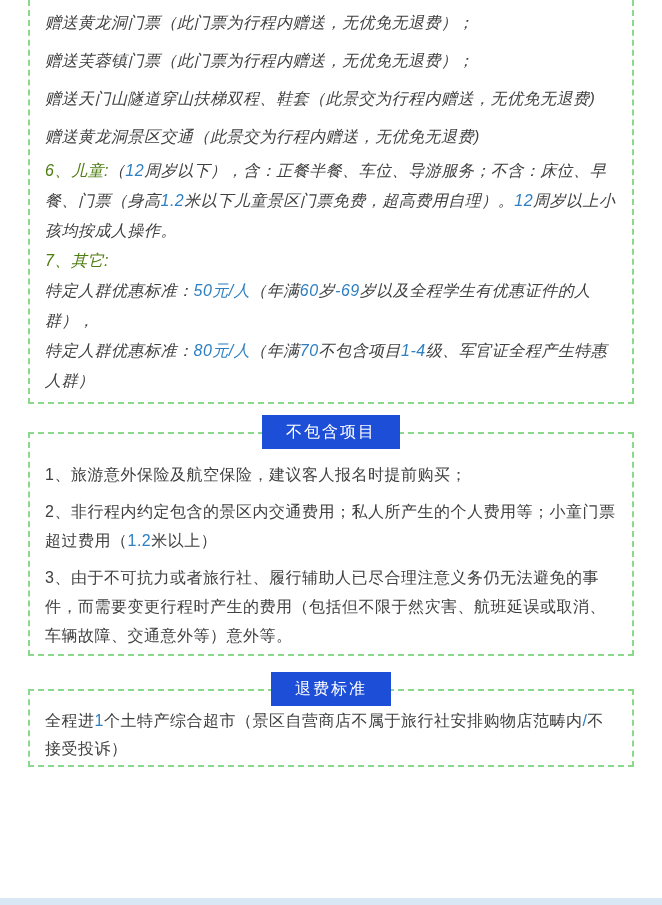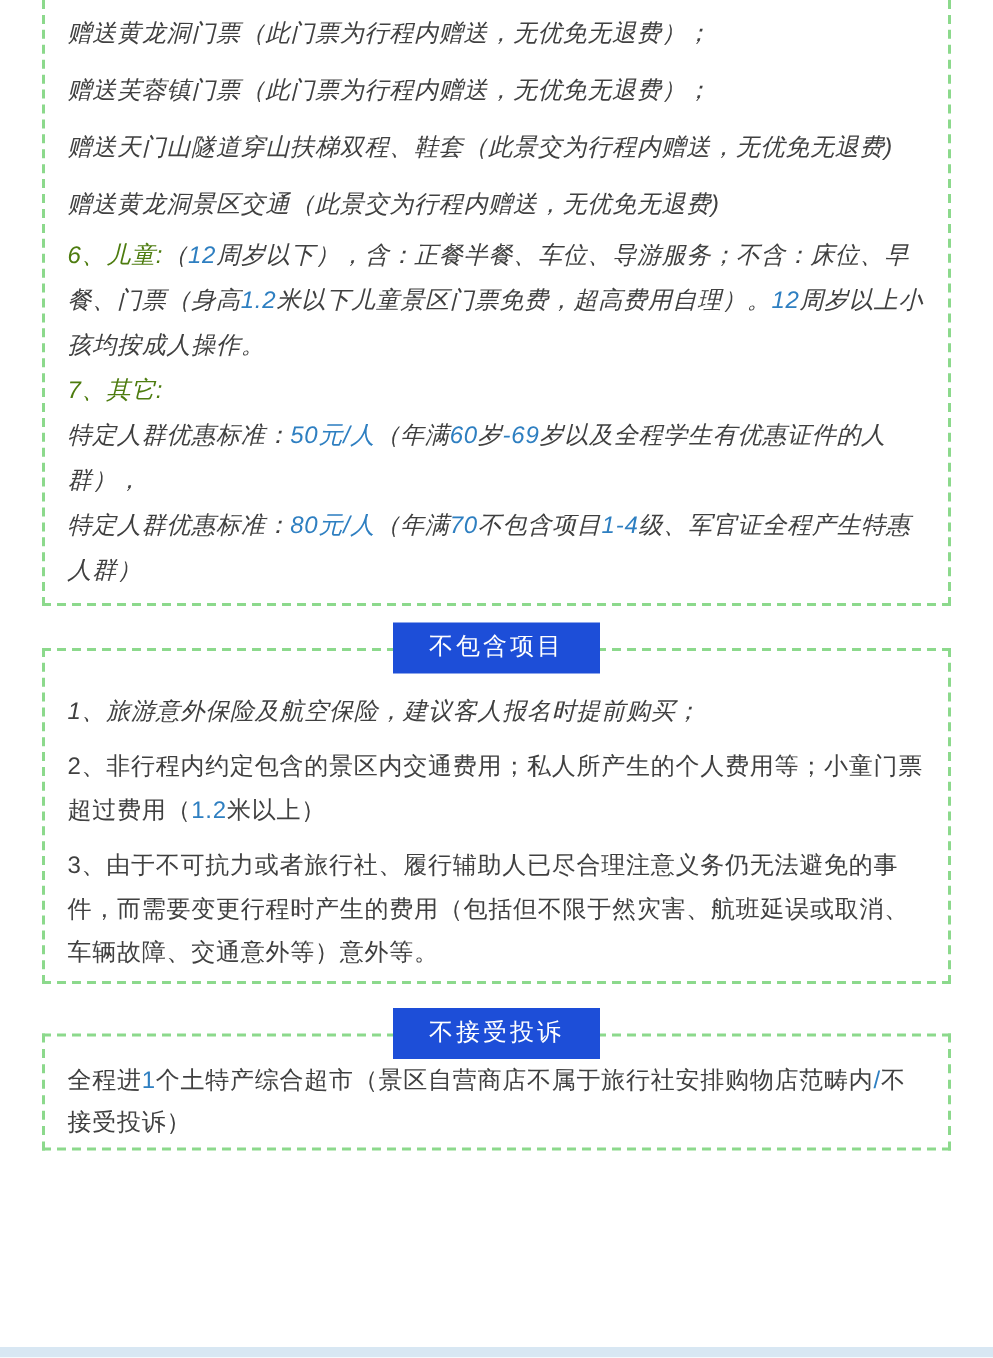--- a/index.html
+++ b/index.html
@@ -43,21 +43,21 @@
     line-height: 38px;
     white-space: nowrap;
   }
   .para {
     line-height: 30px;
   }
   .box-2 .para {
     line-height: 29px;
     margin-top: 8px;
   }
-  .box-2 .para:first-of-type { margin-top: 0; font-style: italic; }
+  .box-2 .para:first-of-type { margin-top: 0; }
   .box-3 .para {
     line-height: 28px;
   }
   .orange { color: #4d7c0f; }
   .num { color: #2e7fc1; }
   .badge {
     position: absolute;
     top: -19px;
     left: 50%;
     transform: translateX(-50%);
@@ -111,20 +111,20 @@
   <p class="para">1、旅游意外保险及航空保险，建议客人报名时提前购买；</p>
 
   <p class="para">
     <span>2、非行程内约定包含的景区内交通费用；私人所产生的个人费用等；小童门票超过费用（</span><span class="num">1.2</span><span>米以上）</span>
   </p>
 
   <p class="para">3、由于不可抗力或者旅行社、履行辅助人已尽合理注意义务仍无法避免的事件，而需要变更行程时产生的费用（包括但不限于然灾害、航班延误或取消、车辆故障、交通意外等）意外等。</p>
 </div>
 
 <div class="dashed-box box-3">
-  <div class="badge">不接受投诉</div>
+  <div class="badge">退费标准</div>
 
   <p class="para">
     <span>全程进</span><span class="num">1</span><span>个土特产综合超市（景区自营商店不属于旅行社安排购物店范畴内</span><span class="num">/</span><span>不接受投诉）</span>
   </p>
 </div>
 
 <div class="bottom-strip"></div>
 
 </body></html>

